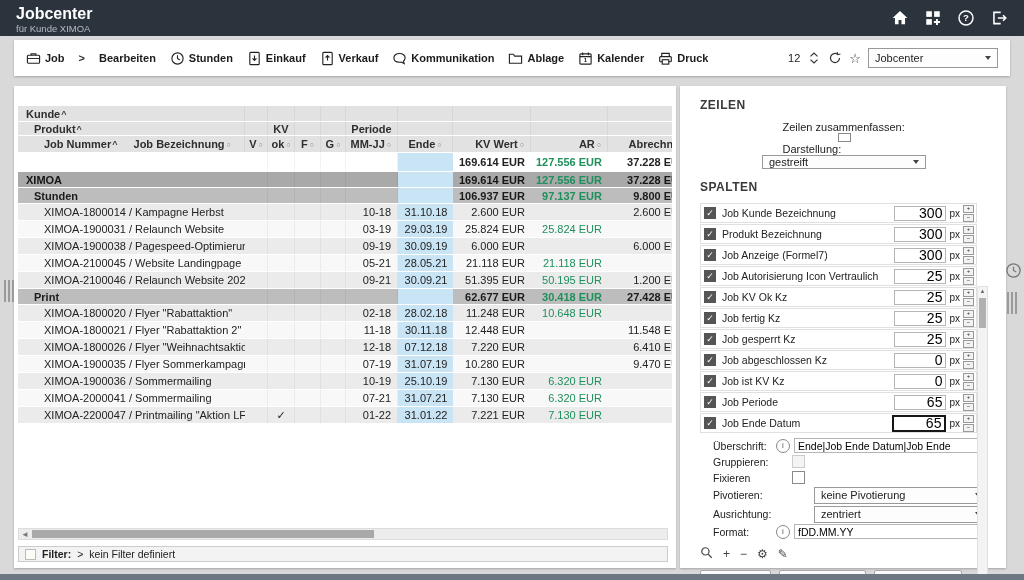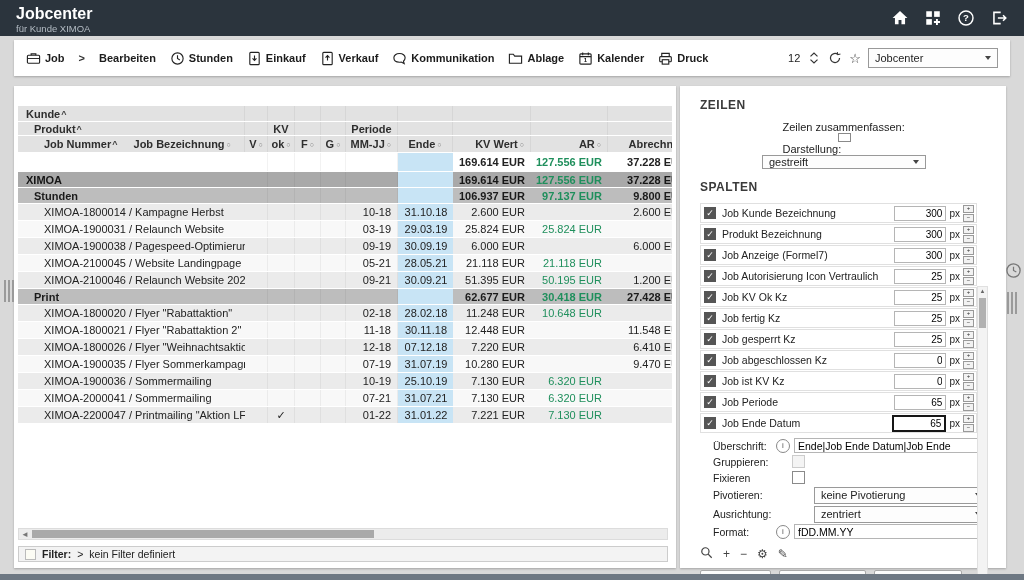--- a/index.html
+++ b/index.html
@@ -77,21 +77,21 @@
   .cb{width:13px;height:13px;border:1px solid #8a8a8a;background:#fff;box-sizing:border-box;cursor:pointer;}
   .cb-disabled{border-color:#ccc;background:#f4f4f4;}
   .z-select{width:164px;height:19px;}
   .sp-title{margin-top:16px;}
   .sp-list{width:277px;}
   .sp-row{display:flex;align-items:center;height:18px;border:1px solid #e0e0e0;background:#fff;
           margin-bottom:1px;padding:0 2px;box-sizing:content-box;}
   .sp-cb{width:12px;height:12px;background:#555;color:#fff;font-size:9px;line-height:12px;text-align:center;
          margin:0 6px 0 1px;flex:none;cursor:pointer;}
   .sp-label{flex:1;font-size:10.5px;overflow:hidden;white-space:nowrap;}
-  .sp-input{width:44px;height:13px;border:1px solid #b5b5b5;font-size:10px;text-align:right;
+  .sp-input{width:44px;height:13px;border:1px solid #b5b5b5;font-size:14px;text-align:right;
             padding:0 3px;font-family:inherit;box-sizing:content-box;flex:none;}
   .sp-input.focused{border:2px solid #161616;}
   .sp-unit{font-size:10px;margin:0 3px 0 3px;flex:none;}
   .stepper{display:flex;flex-direction:column;gap:1px;flex:none;}
   .step-btn{width:9px;height:6px;border:1px solid #999;background:#f2f2f2;font-size:6px;line-height:5px;
             text-align:center;color:#333;cursor:pointer;}
   .sp-scroll{position:absolute;left:297px;top:200px;width:11px;height:300px;background:#f3f3f3;
              border:1px solid #e0e0e0;box-sizing:border-box;}
   .sp-scroll .arr{position:absolute;left:0;width:9px;text-align:center;font-size:6px;color:#666;cursor:pointer;}
   .sp-thumb{position:absolute;left:1px;top:11px;width:7px;height:30px;background:#b1b1b1;cursor:pointer;}

